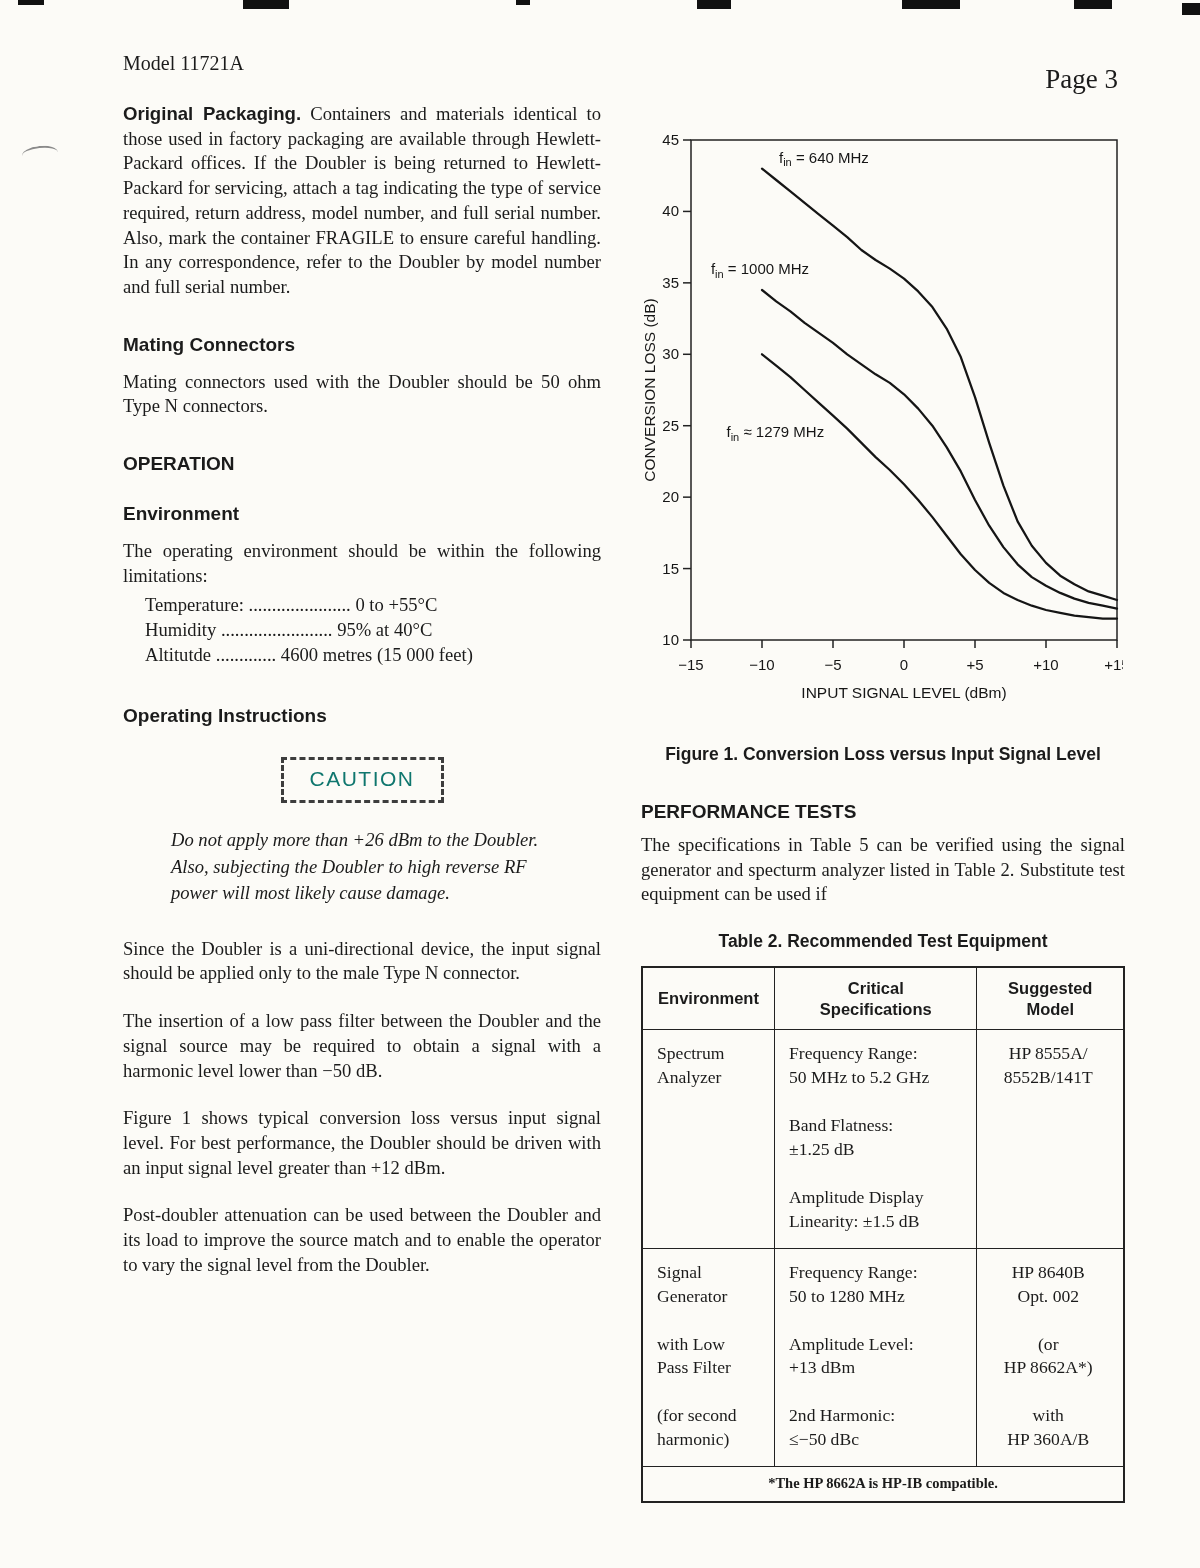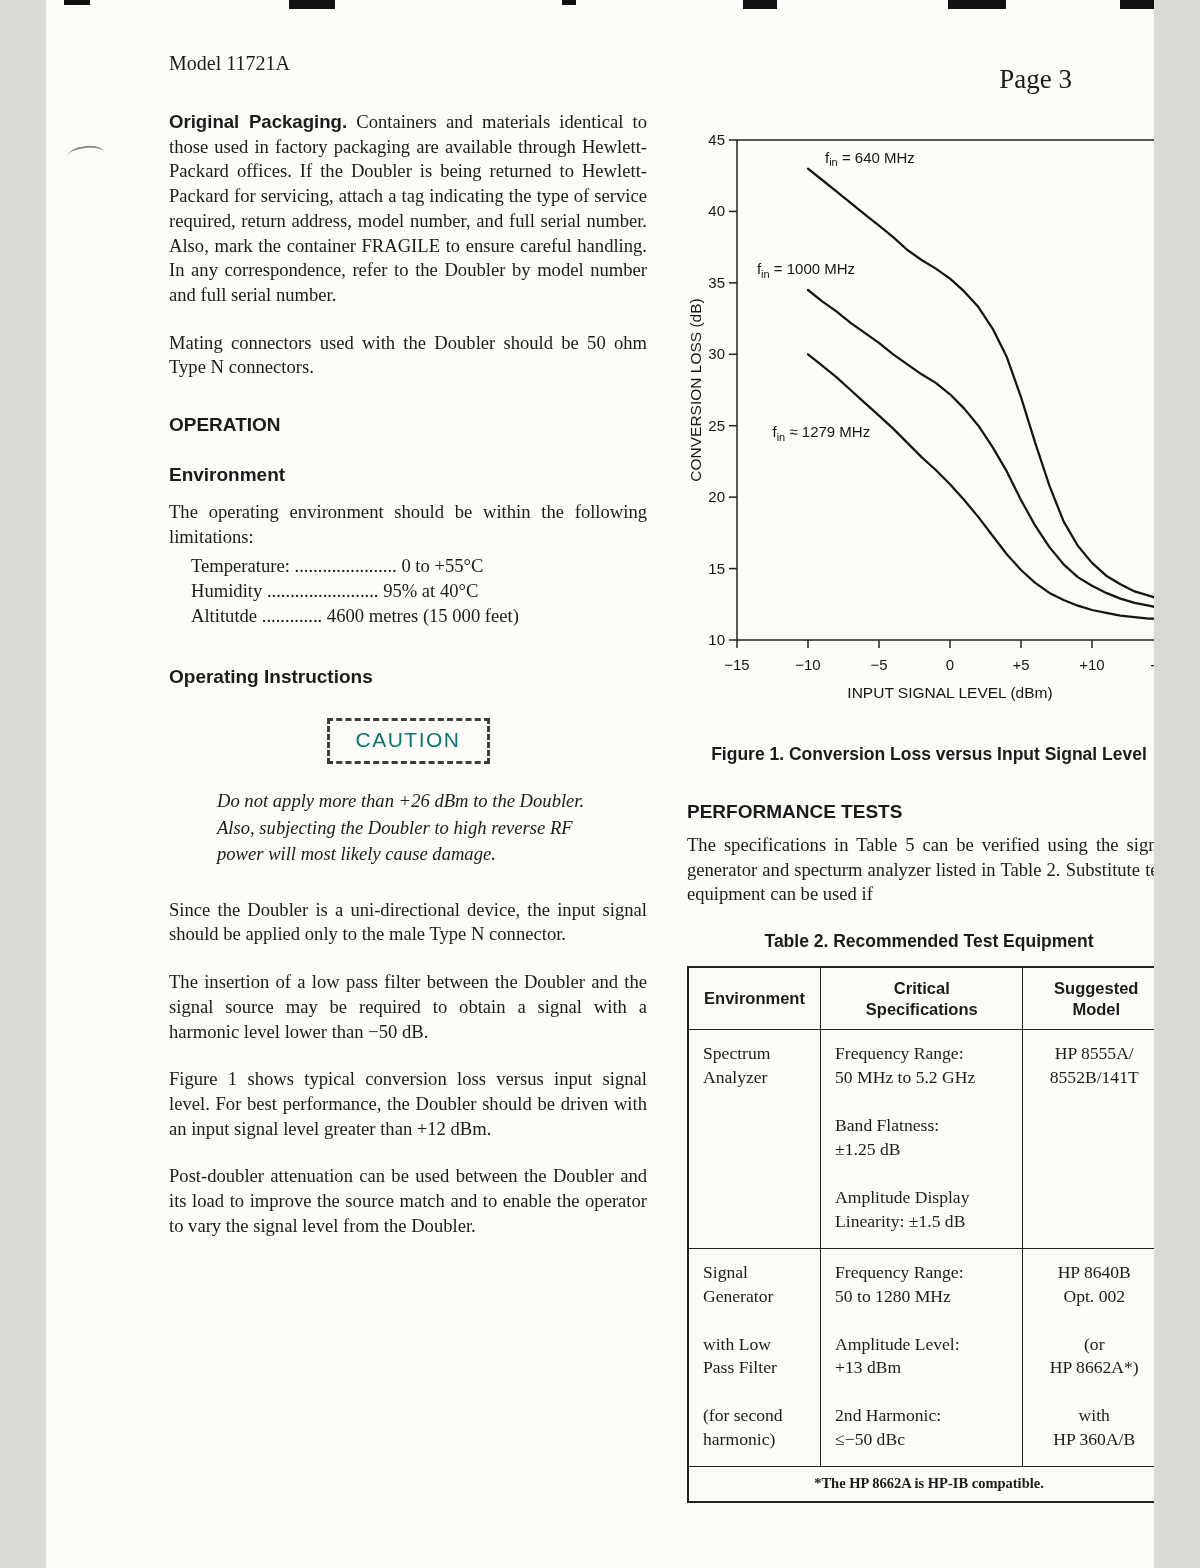--- a/index.html
+++ b/index.html
@@ -1,34 +1,34 @@
 <!DOCTYPE html>
 <html><head>
 <meta charset="utf-8">
 <style>
   html,body{margin:0;padding:0;background:#d9d9d6;}
   .page{
     position:relative;
-    width:1108px;height:1568px;
+    width:1200px;height:1568px;
     margin:0 auto;
     background:#fcfbf7;
     color:#1b1b1b;
     font-family:"Liberation Serif", serif;
     overflow:hidden;
   }
   .artifact{position:absolute;background:#111;}
   .squiggle{
     position:absolute;left:22px;top:146px;width:36px;height:14px;
     border-top:2.5px solid #8a8a8a;border-radius:50% 50% 0 0;
     transform:rotate(-6deg);background:none;
   }
   .header-model{position:absolute;left:123px;top:52px;font-size:20px;}
   .header-page{position:absolute;right:82px;top:64px;font-size:27px;text-align:right;}
 
-  .col{position:absolute;top:110px;}
+  .col{position:absolute;top:102px;}
   .col-left{left:123px;width:478px;}
   .col-right{left:641px;width:484px;top:124px;}
 
   .para{font-size:18.6px;line-height:1.33;text-align:justify;margin:0 0 23px;}
   .para.tight{margin-bottom:3px;}
   .lead{font-family:"Liberation Sans",sans-serif;font-weight:bold;font-size:18.6px;}
   .h-sans{font-family:"Liberation Sans",sans-serif;font-weight:bold;font-size:19px;margin:34px 0 14px;}
   .env-list{margin:2px 0 6px 22px;}
   .env-item{font-size:18.6px;line-height:1.36;}
   .caution-box{
@@ -83,20 +83,21 @@
   <div class="artifact" style="left:1182px;top:3px;width:18px;height:12px;"></div>
   <div class="squiggle"></div>
 
   <div class="header-model">Model 11721A</div>
   <div class="header-page">Page 3</div>
 
   <div class="col col-left">
 
     <p class="para"><span class="lead">Original Packaging.</span> <span>Containers and materials identical to those used in factory packaging are available through Hewlett-Packard offices. If the Doubler is being returned to Hewlett-Packard for servicing, attach a tag indicating the type of service required, return address, model number, and full serial number. Also, mark the container FRAGILE to ensure careful handling. In any correspondence, refer to the Doubler by model number and full serial number.</span></p>
 
+    <h3 class="h-sans">Mating Connectors</h3>
     <p class="para">Mating connectors used with the Doubler should be 50 ohm Type N connectors.</p>
 
     <h3 class="h-sans" style="">OPERATION</h3>
 
     <h3 class="h-sans" style="margin-top:28px;">Environment</h3>
     <p class="para tight">The operating environment should be within the following limitations:</p>
     <div class="env-list">
       <div class="env-item">Temperature:  ......................  0 to +55°C</div>
       <div class="env-item">Humidity ........................  95% at 40°C</div>
       <div class="env-item">Altitutde .............  4600 metres (15 000 feet)</div>

